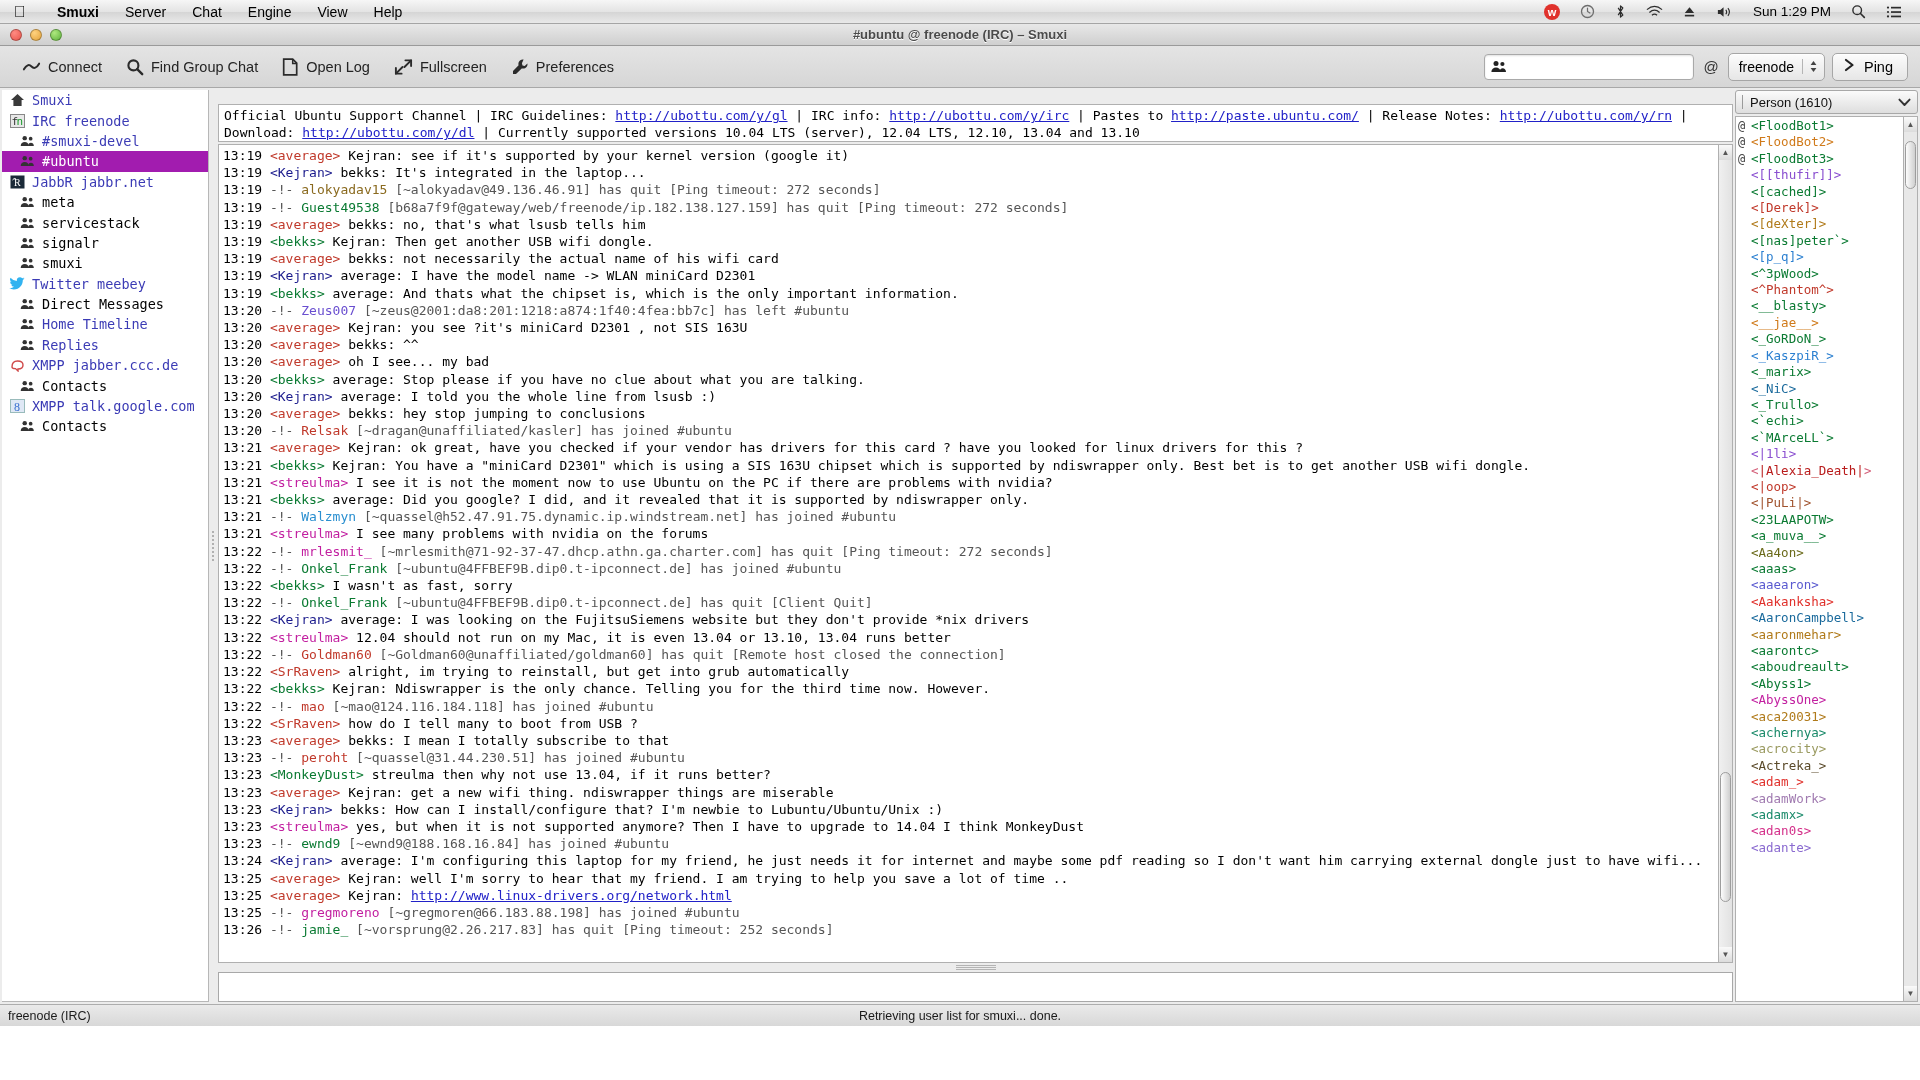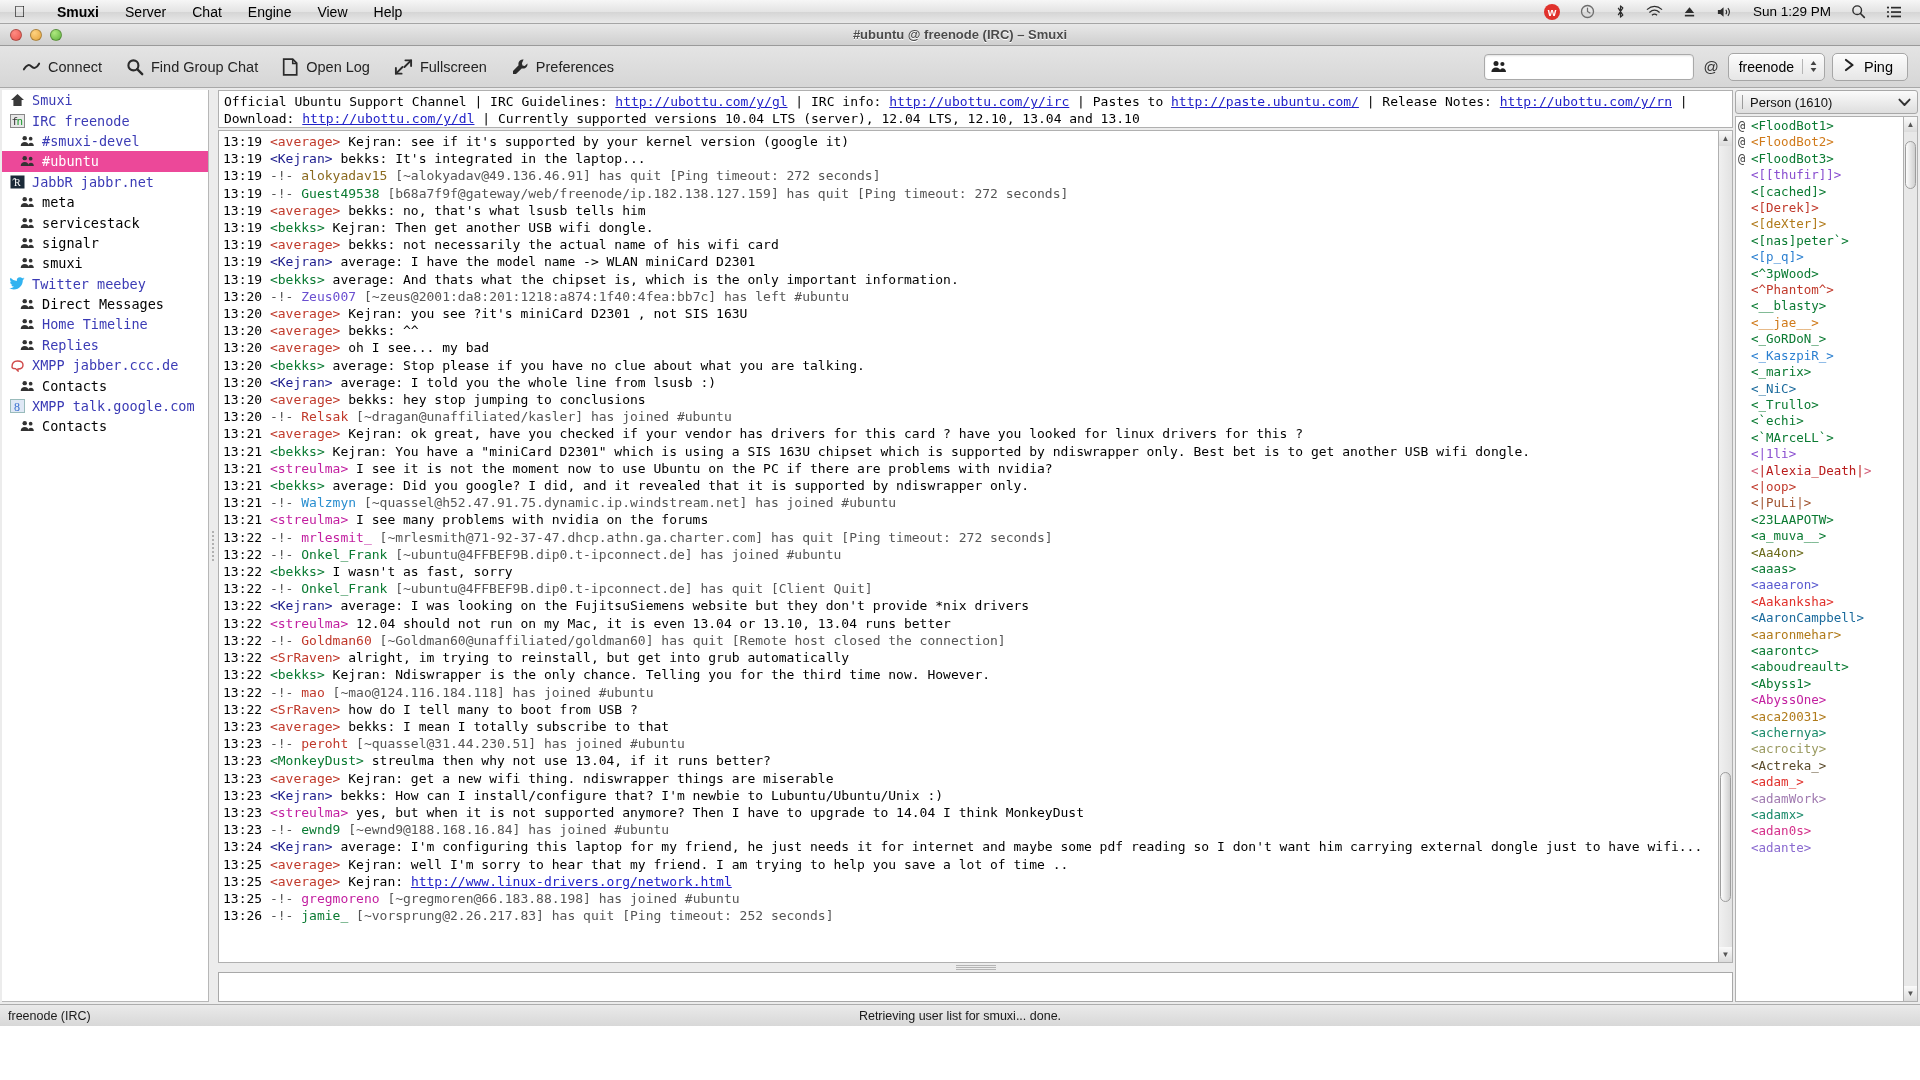--- a/index.html
+++ b/index.html
@@ -88,31 +88,31 @@
   #body { display:flex; width:1920px; height:916px; background:#ececec; }
 
   
   #sidebar {
     width:207px; background:#fff; border:1px solid #b7b7b7; border-top:0; border-left:0;
     margin:2px 0 2px 2px; overflow:hidden;
     font-family:"DejaVu Sans Mono","Liberation Mono",monospace;
     font-size:13.5px;
   }
   .side-item { display:flex; align-items:center; gap:6px; height:20.4px; padding-left:6px; white-space:nowrap; }
-  .side-item.sel { background:#ec4899; }
+  .side-item.sel { background:#a21caf; }
   .side-item.sel .lbl { color:#fff; }
   .side-item .lbl { color:#3b3bb5; }
   .side-item.plain .lbl { color:#000; }
   .si-ic { width:18px; display:flex; align-items:center; justify-content:center; flex:0 0 18px; }
   .si-ic.ind { margin-left:10px; }
 
   
   #center { flex:1; display:flex; flex-direction:column; min-width:0; padding:2px 0; }
   #topic {
-    margin:0 2px 2px 2px;
+    margin:14px 2px 2px 2px;
     background:#fff; border:1px solid #b0b0b0;
     font-family:"DejaVu Sans Mono","Liberation Mono",monospace;
     font-size:13px; line-height:17px;
     padding:2px 5px; color:#000; height:38px; overflow:hidden;
   }
   #topic a { color:#2121c8; }
   #chatwrap { flex:1; display:flex; margin:0 2px; min-height:0; }
   #chat {
     flex:1; background:#fff; border:1px solid #b0b0b0; border-right:0;
     font-family:"DejaVu Sans Mono","Liberation Mono",monospace;

